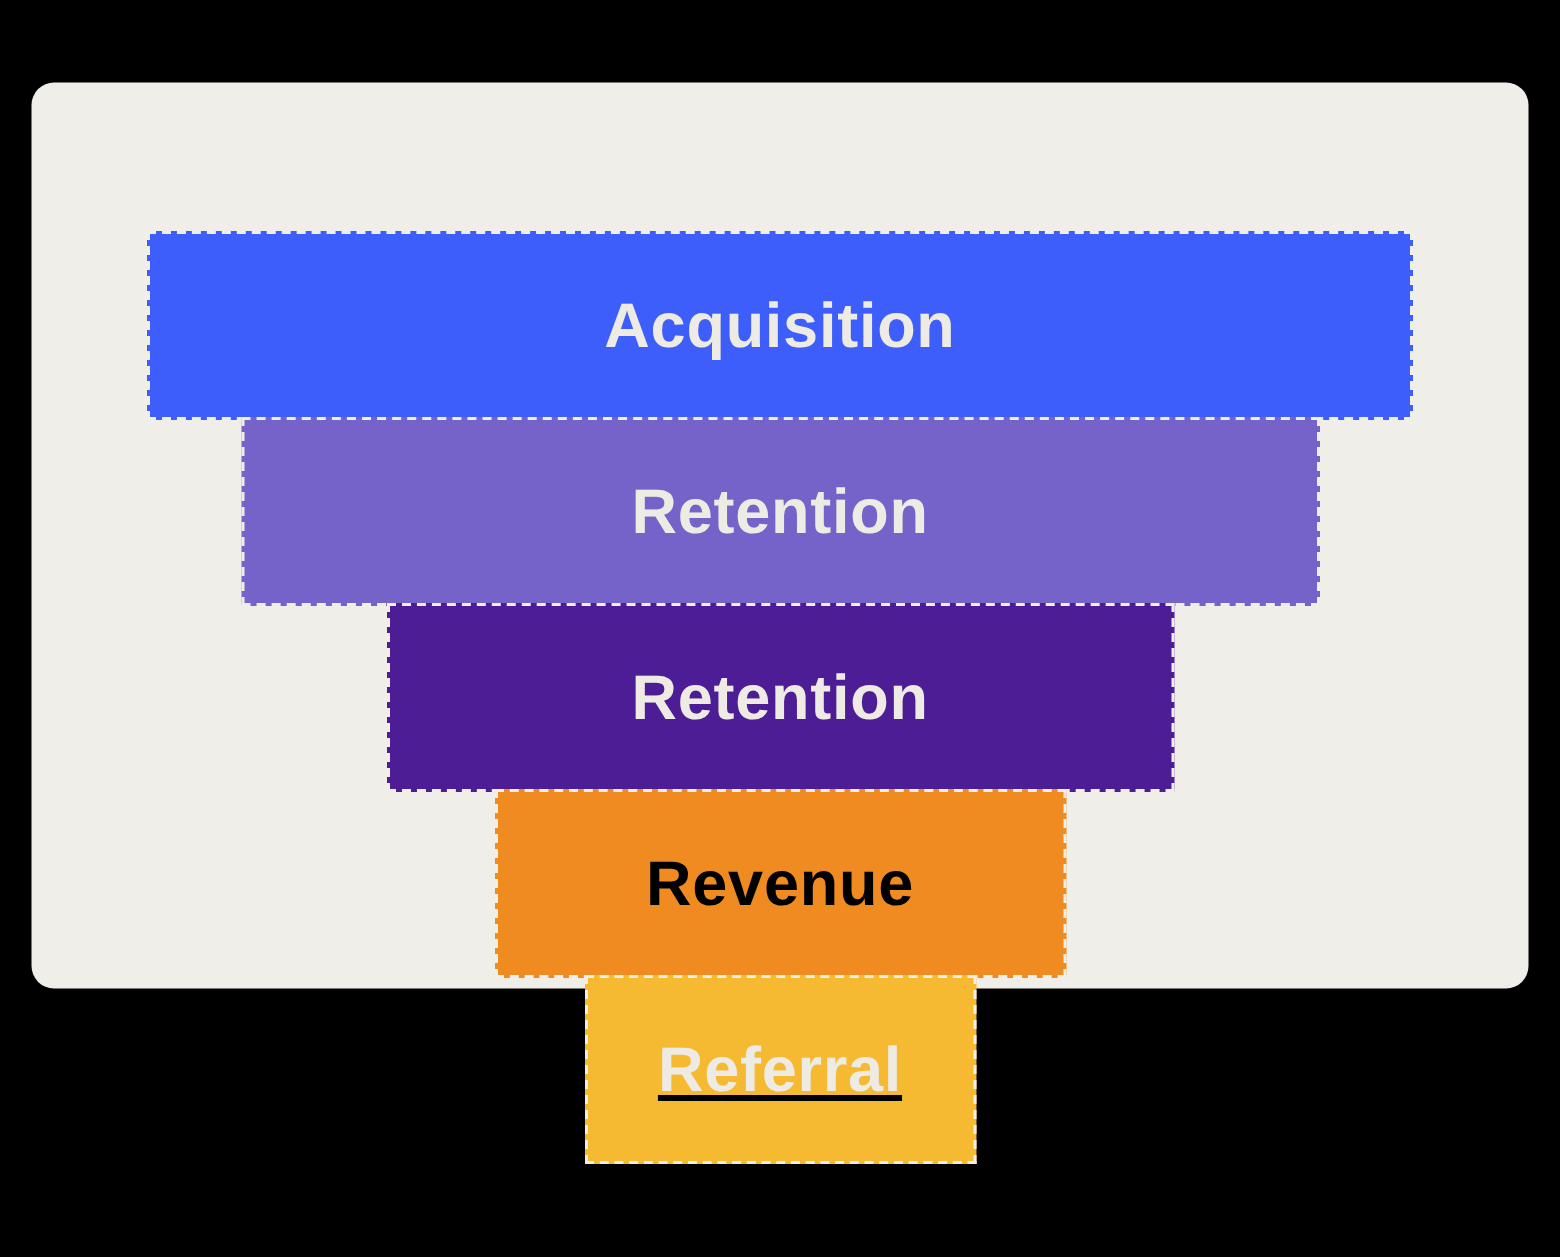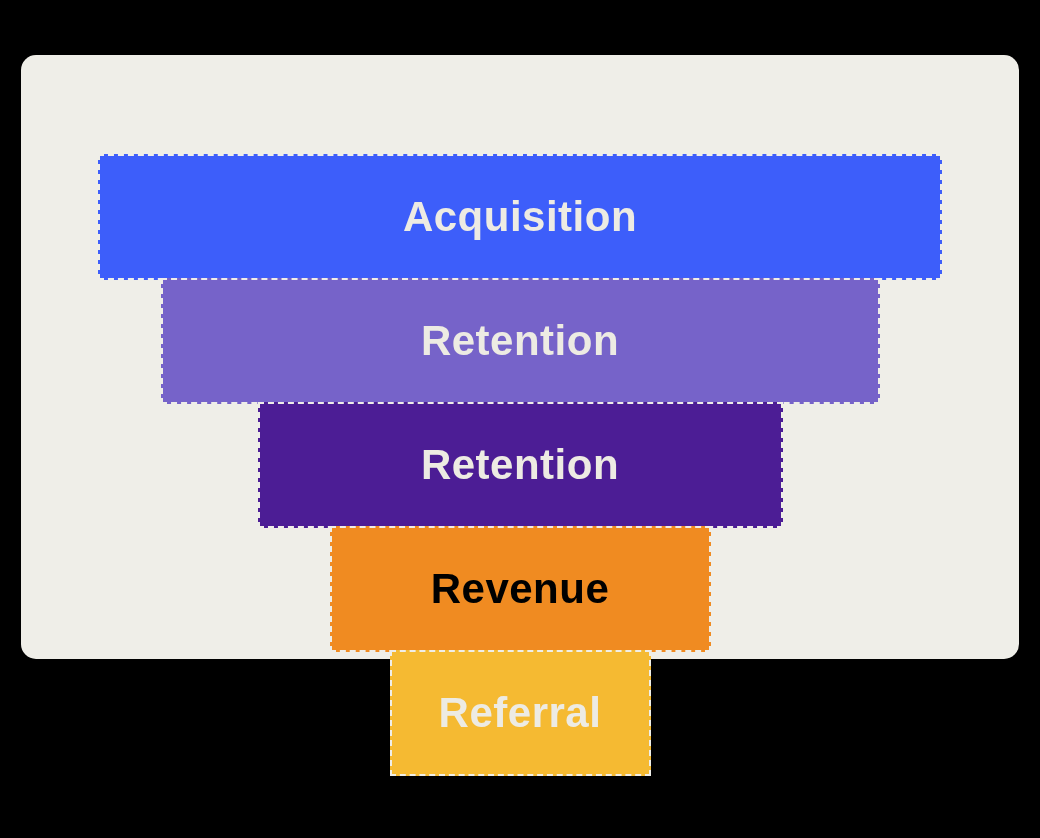--- a/index.html
+++ b/index.html
@@ -63,17 +63,17 @@
     </div>
     <div class="funnel-bar" style="background: rgb(118, 99, 201); width: 719px; border-color: rgb(239, 238, 232);">
       <span class="funnel-label" style="color: rgb(237, 235, 227);">Retention</span>
     </div>
     <div class="funnel-bar" style="background: #4c1d95; width: 525px; border-color: rgb(239, 238, 232);">
       <span class="funnel-label" style="color: rgb(237, 235, 227);">Retention</span>
     </div>
     <div class="funnel-bar" style="background: rgb(240, 139, 33); width: 381px; border-color: rgb(239, 238, 232);">
       <span class="funnel-label" style="color: #000000;">Revenue</span>
     </div>
-    <div class="funnel-bar" style="background: rgb(245, 186, 50); width: 261px; border-color: rgb(239, 238, 232);">
+    <div class="funnel-bar" style="background: rgb(245, 186, 50); width: 261px; border-color: rgb(239, 238, 232); text-decoration: underline;">
       <span class="funnel-label" style="color: rgb(237, 235, 227);">Referral</span>
     </div>
   </div>
 </div>
 
 </body></html>

